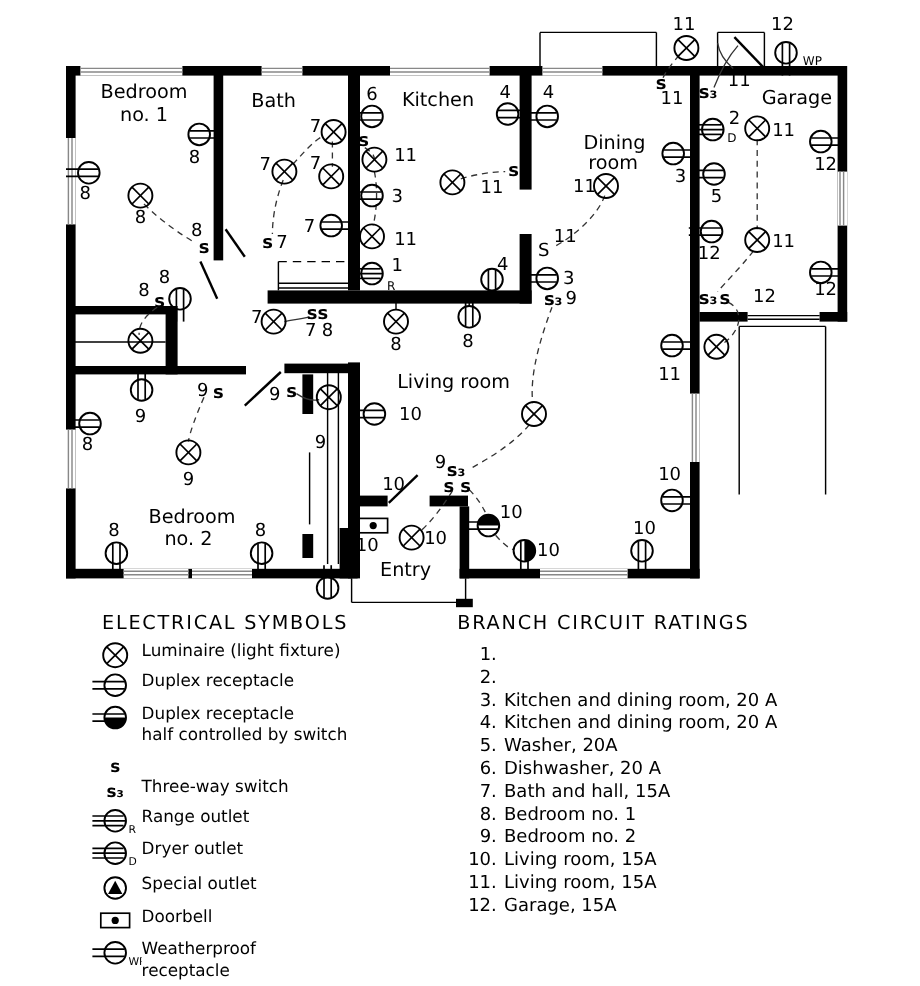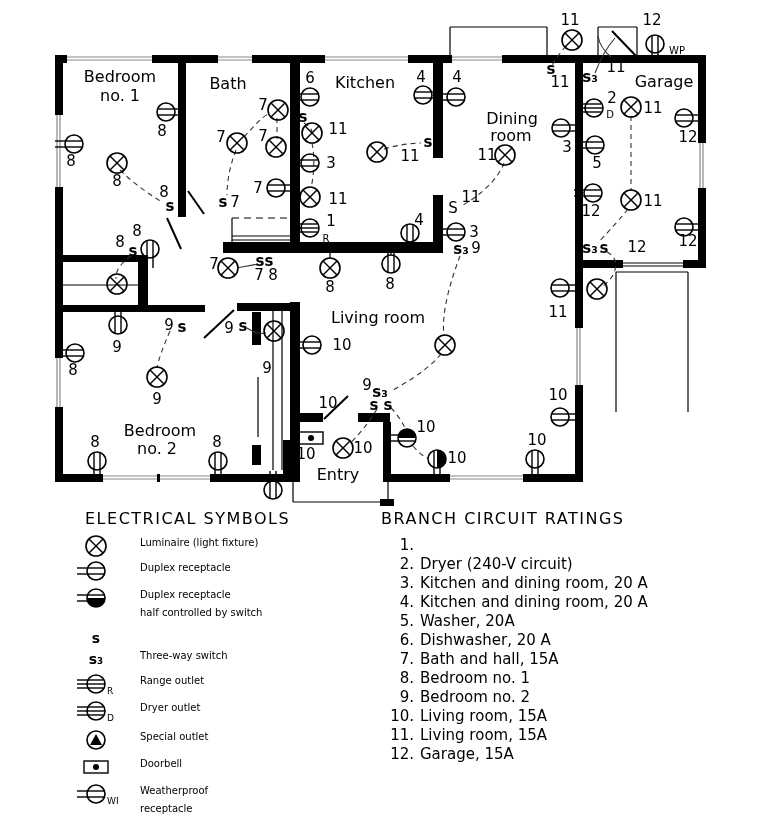--- a/index.html
+++ b/index.html
@@ -2,21 +2,21 @@
 <html><head>
 <meta charset="utf-8">
 <style>
   html,body{margin:0;padding:0;background:#fff;}
   body{width:767px;height:822px;position:relative;font-family:"DejaVu Sans",sans-serif;color:#000;overflow:hidden;}
   #plan-wrap{position:absolute;left:0;top:0;}
   svg text{font-family:"DejaVu Sans",sans-serif;}
   .sec-title{position:absolute;font-size:16px;letter-spacing:1.5px;white-space:nowrap;}
   .leg-row{position:absolute;left:62px;display:flex;align-items:flex-start;}
   .leg-sym{width:56px;height:30px;flex:0 0 56px;}
-  .leg-txt{font-size:10px;line-height:18px;margin-left:22px;padding-top:3px;white-space:nowrap;}
+  .leg-txt{font-size:14px;line-height:18px;padding-top:3px;white-space:nowrap;}
   .rat-row{position:absolute;left:378px;display:flex;font-size:15px;line-height:18px;white-space:nowrap;}
   .rat-num{width:36px;text-align:right;flex:0 0 36px;}
   .rat-txt{margin-left:6px;}
 </style>
 </head>
 <body>
 
 <div id="plan-wrap"><svg width="767" height="510">
       <rect x="55" y="55" width="650" height="8" fill="#000000"></rect>
       <rect x="55" y="55" width="8" height="427" fill="#000000"></rect>
@@ -573,21 +573,20 @@
       </svg>
       <div class="leg-txt">Weatherproof<br>receptacle</div>
     </div>
   </div>
 <div id="ratings">
     <div class="rat-row" style="top: 536px;">
       <span class="rat-num">1.</span>
     </div>
     <div class="rat-row" style="top: 555px;">
       <span class="rat-num">2.</span>
-      <span class="rat-txt">Dryer (240-V circuit)</span>
     </div>
     <div class="rat-row" style="top: 574px;">
       <span class="rat-num">3.</span>
       <span class="rat-txt">Kitchen and dining room, 20 A</span>
     </div>
     <div class="rat-row" style="top: 593px;">
       <span class="rat-num">4.</span>
       <span class="rat-txt">Kitchen and dining room, 20 A</span>
     </div>
     <div class="rat-row" style="top: 612px;">

